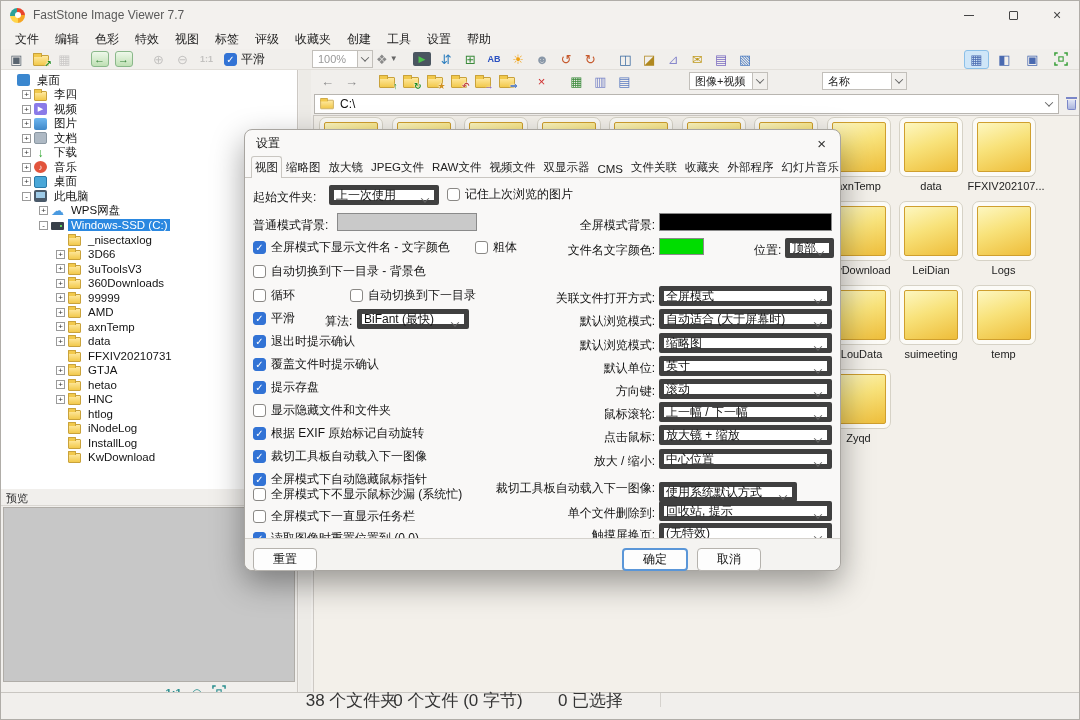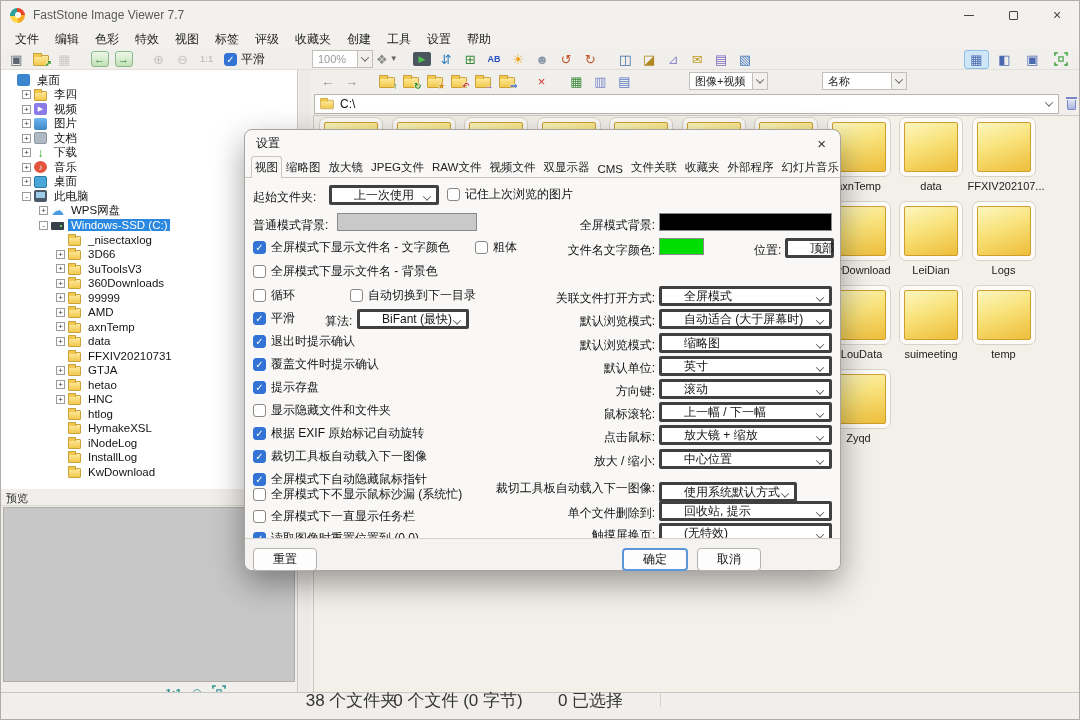--- a/index.html
+++ b/index.html
@@ -146,22 +146,22 @@
   .dlg-title { height:26px; display:flex; align-items:center; padding:0 11px; font-size:12px; }
   .dlg-close { margin-left:auto; font-size:15px; color:#333; padding:0 3px; }
   .dlg-tabs { position:absolute; top:26px; left:0; right:0; height:22px; padding-left:6px;
               display:flex; align-items:flex-end; border-bottom:1px solid #c9c6c1; }
   .dlg-tab { padding:3px 3px; font-size:11.5px; color:#222; border:1px solid transparent;
              border-bottom:none; position:relative; top:1px; white-space:nowrap; }
   .dlg-tab.active { background:#f9f8f7; border-color:#c9c6c1; border-radius:3px 3px 0 0; }
   .ctl-label, .ctl-rlabel { position:absolute; white-space:nowrap; }
   .ctl-rlabel { text-align:right; }
   .ctl-check { position:absolute; display:flex; align-items:center; gap:5px; white-space:nowrap; }
-  .ctl-select { position:absolute; height:20px; background:#fff; border:3px solid #404040;
-                border-radius:2px; display:flex; align-items:center; padding:0 18px 0 22px; white-space:nowrap; }
+  .ctl-select { position:absolute; height:20px; background:#fff; border:5px solid #404040;
+                border-radius:2px; display:flex; align-items:center; padding:0 18px 0 2px; white-space:nowrap; }
   .ctl-select .chev { position:absolute; right:6px; top:7px; }
   .ctl-swatch { position:absolute; border:1px solid #8a8a8a; }
   .dlg-footer { position:absolute; left:0; right:0; bottom:0; height:32px; border-top:1px solid #d5d2cd;
                 background:#f4f3f1; border-radius:0 0 8px 8px; }
   .dlg-btn { position:absolute; height:23px; background:#fdfdfd; border:1px solid #b5b2ad;
              border-radius:4px; font-size:12px; display:flex; align-items:center; justify-content:center; }
   .dlg-btn.default { border:2px solid #5a96d8; }
 </style>
 </head>
 <body>
@@ -426,25 +426,20 @@
         </div>
         <div class="tree-row" style="padding-left: 55px;">
           <span class="expander">+</span>
           <span class="ti ti-folder"></span>
           <span class="tlabel">HNC</span>
         </div>
         <div class="tree-row" style="padding-left: 55px;">
           <span class="exp-spacer"></span>
           <span class="ti ti-folder"></span>
           <span class="tlabel">htlog</span>
-        </div>
-        <div class="tree-row" style="padding-left: 55px;">
-          <span class="exp-spacer"></span>
-          <span class="ti ti-folder"></span>
-          <span class="tlabel">HymakeXSL</span>
         </div>
         <div class="tree-row" style="padding-left: 55px;">
           <span class="exp-spacer"></span>
           <span class="ti ti-folder"></span>
           <span class="tlabel">iNodeLog</span>
         </div>
         <div class="tree-row" style="padding-left: 55px;">
           <span class="exp-spacer"></span>
           <span class="ti ti-folder"></span>
           <span class="tlabel">InstallLog</span>
@@ -707,21 +702,21 @@
         </div>
         <div class="ctl-rlabel" style="width: 150px; left: 260px; top: 112px;">文件名文字颜色:</div>
         <div class="ctl-swatch" style="width: 45px; height: 17px; background: rgb(0, 221, 0); left: 414px; top: 108px;"></div>
         <div class="ctl-label" style="left: 509px; top: 112px;">位置:</div>
         <div class="ctl-select" style="width: 49px; left: 540px; top: 108px;">
           <span>顶部</span>
           <span class="chev"></span>
         </div>
         <div class="ctl-check" style="left: 8px; top: 133px;">
           <span class="cbox"></span>
-          <span>全屏模式下显示文件名 -  背景色</span>
+          <span>自动切换到下一目录 -  背景色</span>
         </div>
         <div class="ctl-check" style="left: 8px; top: 157px;">
           <span class="cbox"></span>
           <span>循环</span>
         </div>
         <div class="ctl-check" style="left: 105px; top: 157px;">
           <span class="cbox"></span>
           <span>自动切换到下一目录</span>
         </div>
         <div class="ctl-rlabel" style="width: 200px; left: 210px; top: 160px;">关联文件打开方式:</div>

